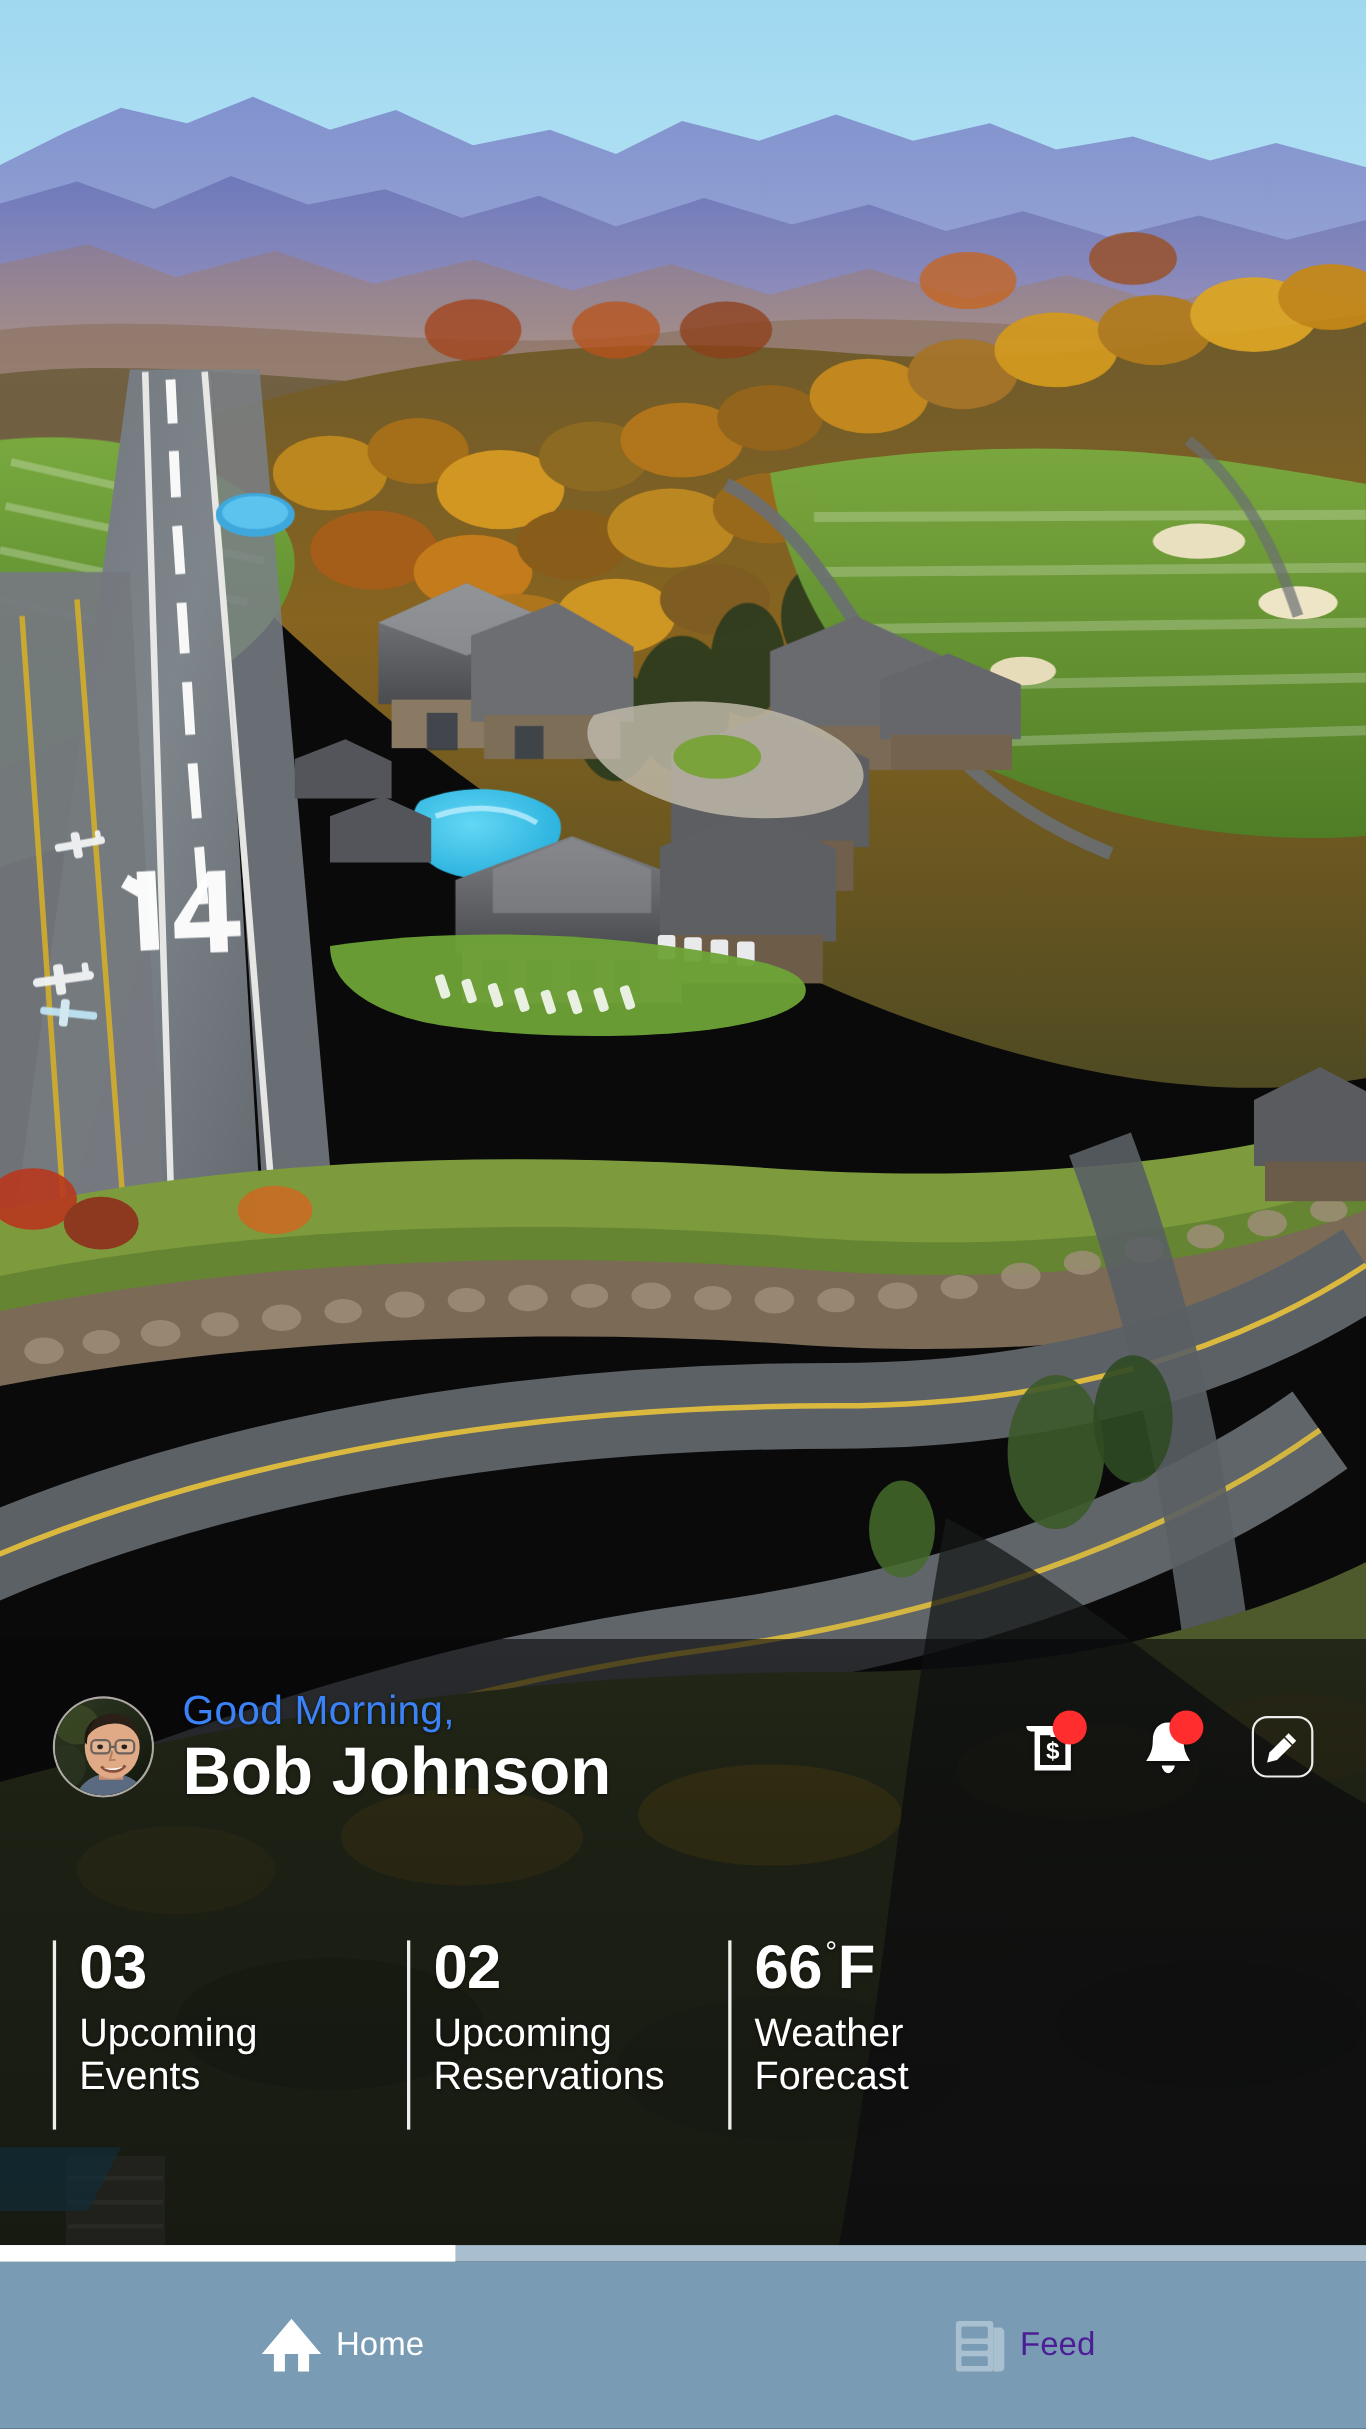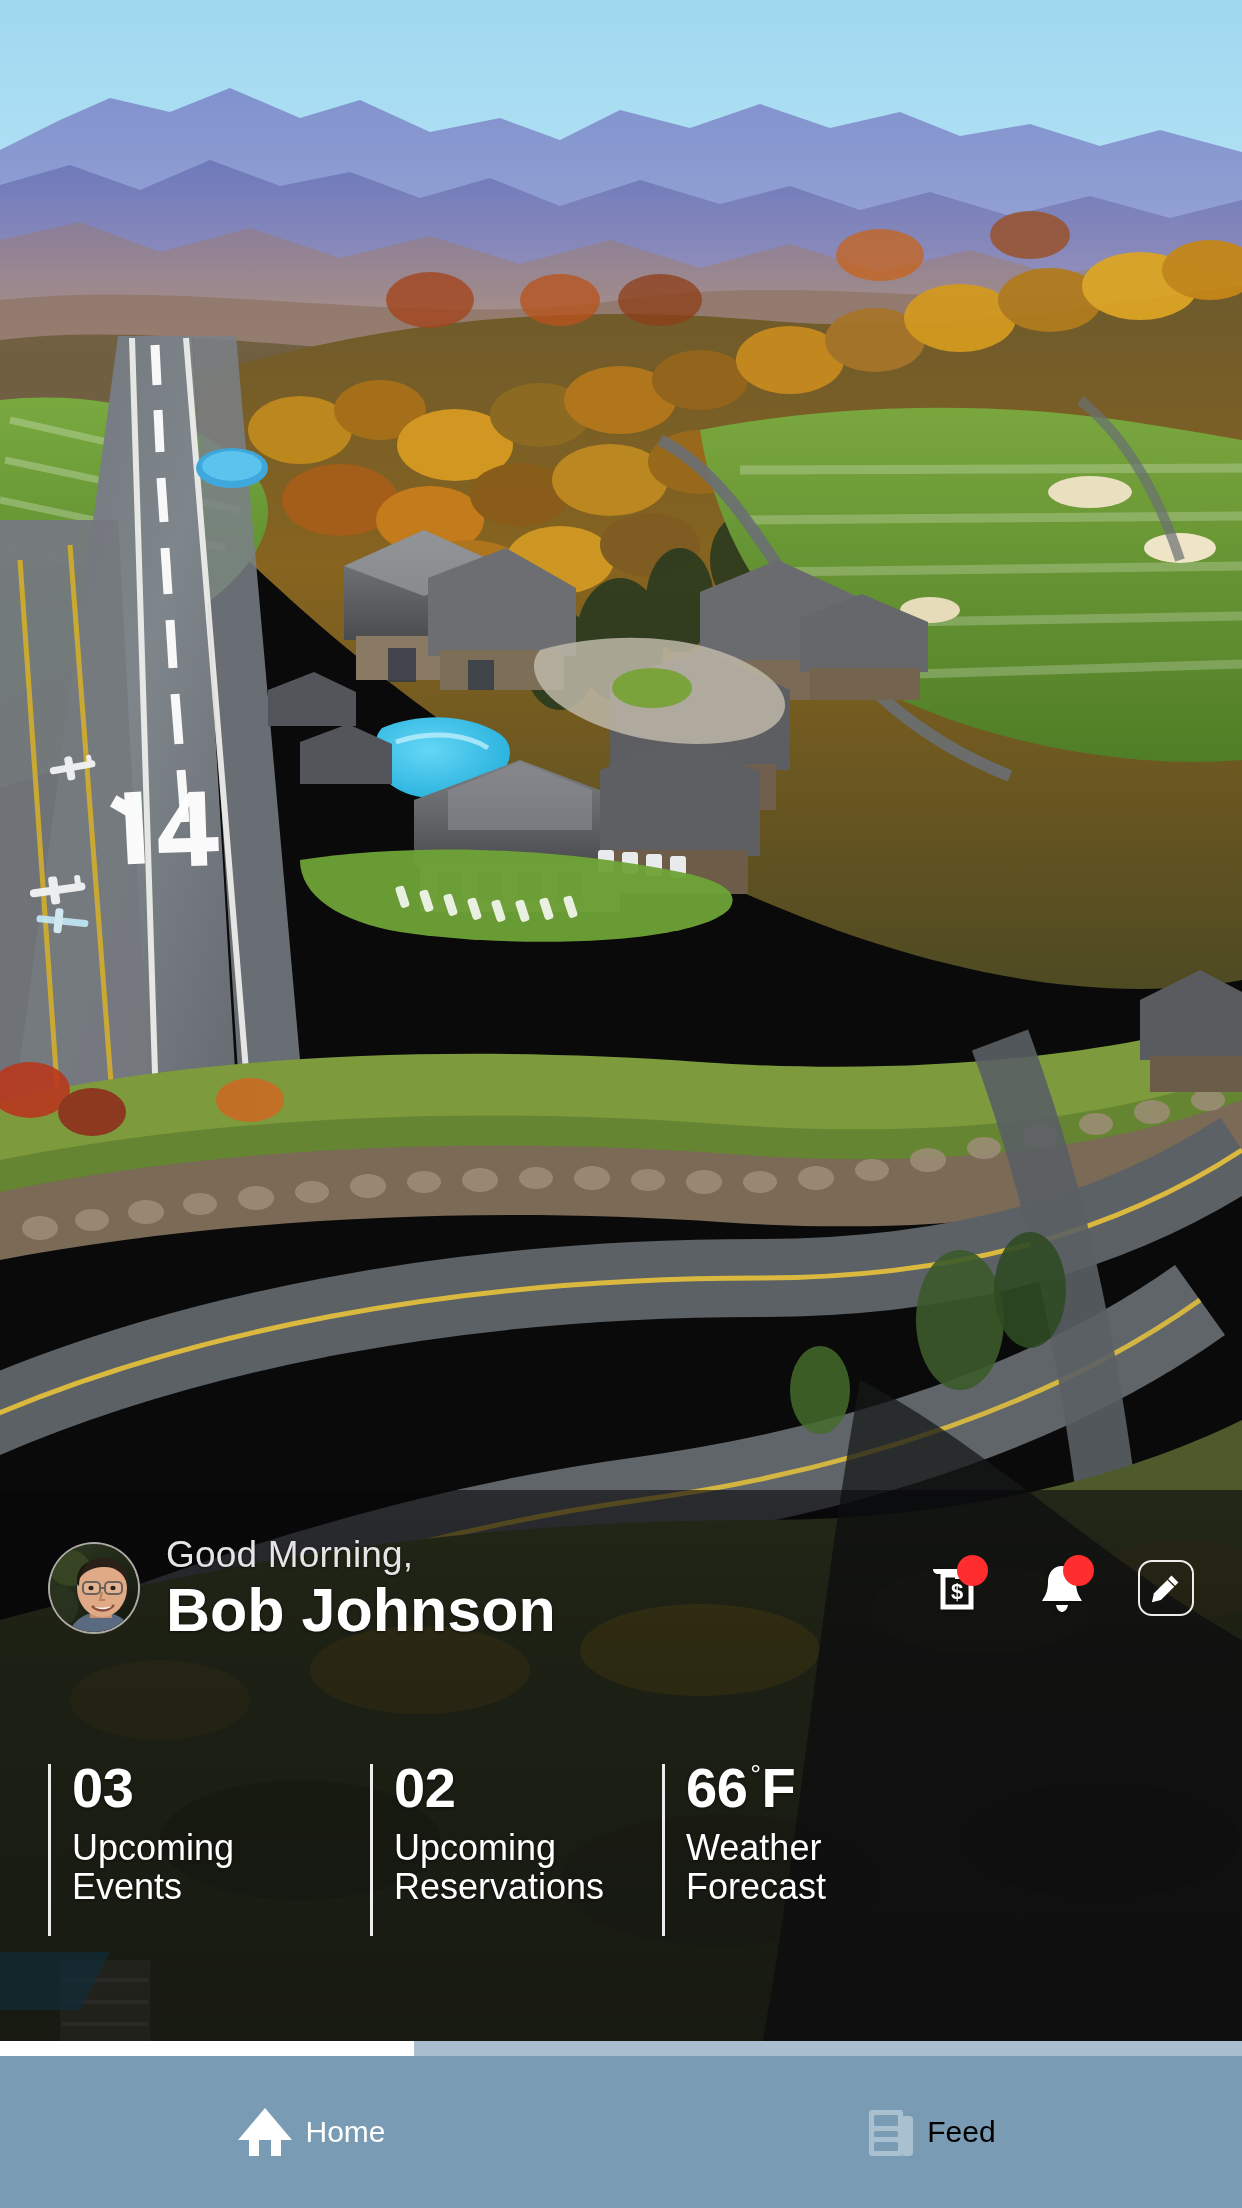--- a/index.html
+++ b/index.html
@@ -33,21 +33,21 @@
   }
   .avatar{
     width:92px; height:92px; border-radius:50%; overflow:hidden;
     border:2px solid rgba(255,255,255,0.55); flex:0 0 auto;
     position:relative; background:#4a4236;
   }
   .avatar svg{ display:block; width:92px; height:92px; }
 
   .greet-text{ margin-left:26px; line-height:1.0; }
   .greet-hello{
-    font-size:37px; color:#e5e5e5; font-weight:400; letter-spacing:0.2px;
+    font-size:37px; color:#3b82f6; font-weight:400; letter-spacing:0.2px;
     text-shadow:0 1px 3px rgba(0,0,0,0.6); display:block;
   }
   .greet-name{
     font-size:61px; color:#fff; font-weight:bold; letter-spacing:0px;
     text-shadow:0 1px 3px rgba(0,0,0,0.6); display:block; margin-top:7px;
   }
 
   .greet-actions{
     margin-left:auto; display:flex; align-items:center; gap:46px;
   }
@@ -109,21 +109,21 @@
   .nav-items{
     display:flex; height:152px; align-items:center;
   }
   .nav-item{
     flex:1; display:flex; flex-direction:row; align-items:center;
     justify-content:center; gap:10px; cursor:pointer; height:152px;
   }
   .nav-icon{ height:52px; display:flex; align-items:flex-end; }
   .nav-label{ font-size:30px; line-height:1; }
   .nav-item.active .nav-label{ color:#ffffff; }
-  .nav-item.inactive .nav-label{ color:#000000; }
+  .nav-item.inactive .nav-label{ color:#4c1d95; }
 </style>
 </head>
 <body>
 
 <div class="phone">
 
   <div class="photo">
     <svg viewBox="0 0 1242 2056" preserveAspectRatio="xMidYMid slice" xmlns="http://www.w3.org/2000/svg">
       <defs>
         <linearGradient id="sky" x1="0" y1="0" x2="0" y2="1">

